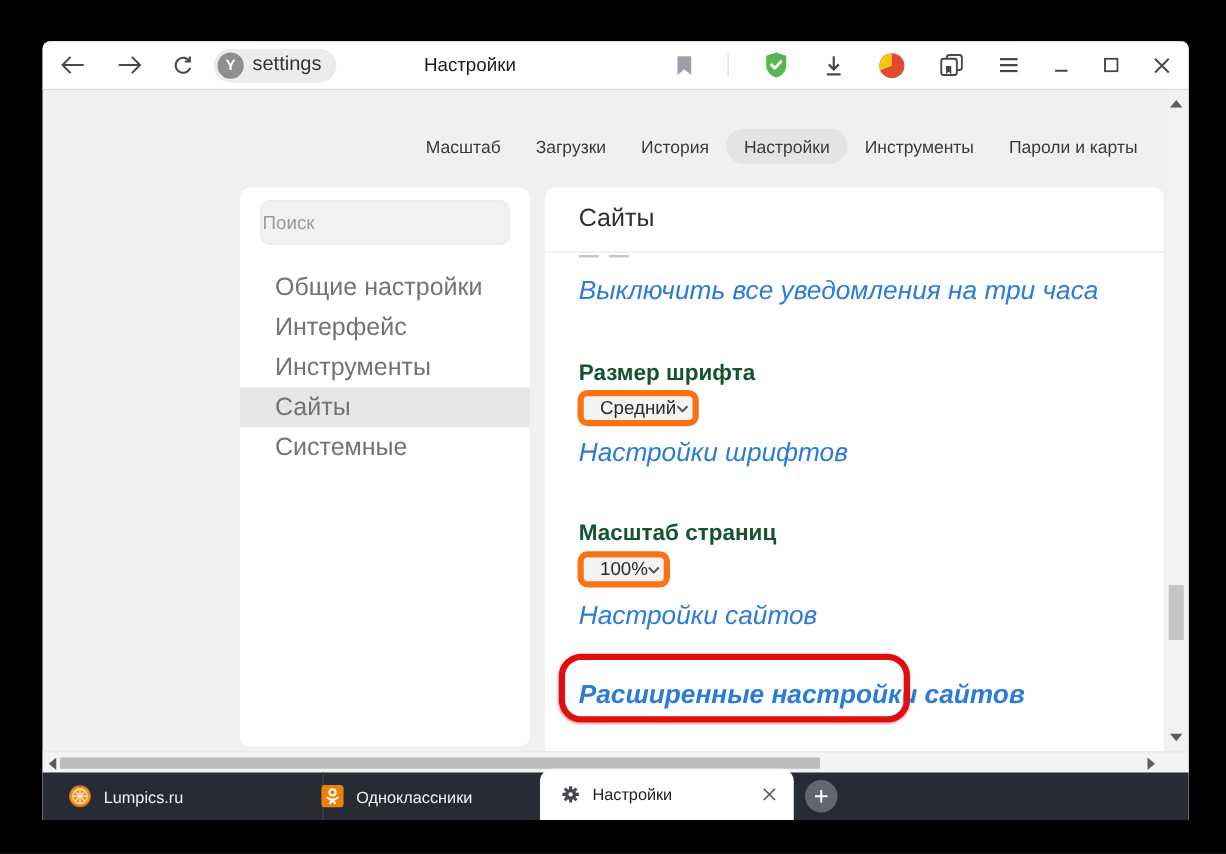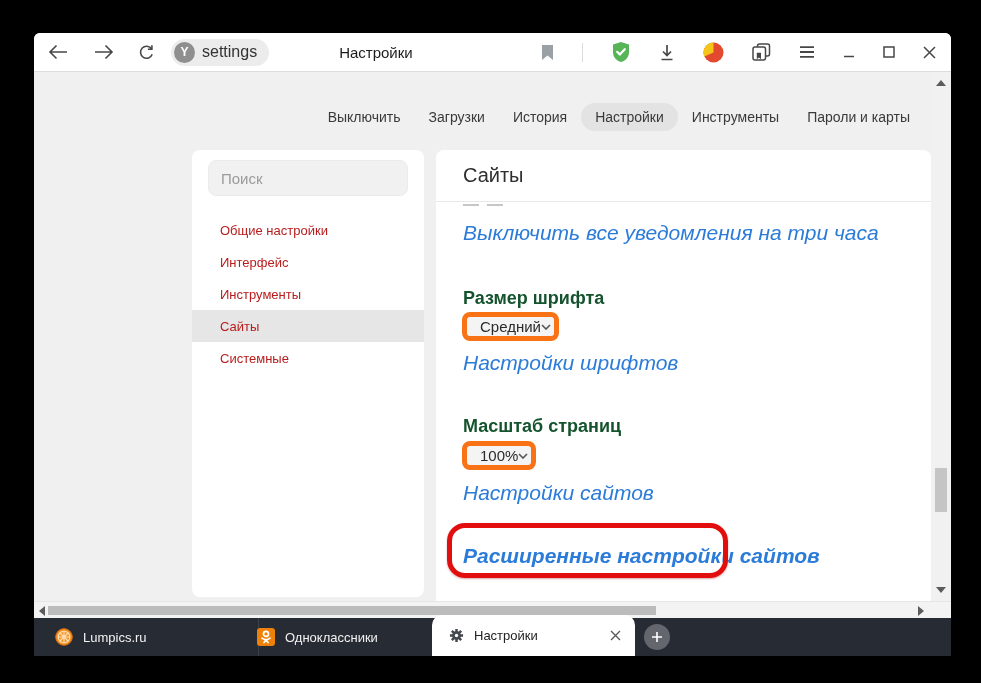--- a/index.html
+++ b/index.html
@@ -28,25 +28,25 @@
   
   .nav-tabs{position:absolute;top:69px;right:27px;height:29px;display:flex;align-items:center;}
   .nav-tab{font-size:14px;color:#3a3a3a;padding:6px 14px;border-radius:15px;cursor:pointer;white-space:nowrap;}
   .nav-tab.selected{background:#e3e3e3;}
 
   
   .sidebar-card{position:absolute;left:158px;top:117px;width:232px;height:447px;
                 background:#fff;border-radius:8px;}
   .search-box{position:absolute;left:16px;top:10px;width:200px;height:36px;box-sizing:border-box;
               background:#f1f1f1;border:1px solid #ebebeb;border-radius:8px;
-              font-size:15px;color:#444;padding:0 12px;outline:none;
+              font-size:15px;color:#444;padding:0 1px;outline:none;
               font-family:"Liberation Sans","DejaVu Sans",sans-serif;}
   .search-box::placeholder{color:#9b9b9b;opacity:1;}
   .side-item{position:absolute;left:0;width:100%;height:32px;display:flex;align-items:center;
-             padding-left:28px;box-sizing:border-box;font-size:13px;color:#b91c1c;cursor:pointer;}
+             padding-left:28px;box-sizing:border-box;font-size:20px;color:#737373;cursor:pointer;}
   .side-item.selected{background:#e6e6e6;}
 
   
   .content-card{position:absolute;left:402px;top:117px;width:495px;height:452px;
                 background:#fff;border-radius:8px 8px 0 0;}
   .content-header{position:absolute;left:0;top:0;width:100%;height:52px;
                   border-bottom:1px solid #e9e9e9;box-sizing:border-box;}
   .content-header .h-title{position:absolute;left:27px;top:14px;font-size:20px;color:#2e2e2e;}
   .remnant{position:absolute;left:27px;top:54px;width:60px;height:3px;overflow:hidden;}
   .remnant i{display:block;width:16px;height:2px;background:#c7c7c7;float:left;margin-right:8px;}
@@ -162,21 +162,21 @@
       </span>
       <span class="tb-btn">
         <svg width="13" height="13" viewBox="0 0 13 13">
             <path d="M1 1 L12 12 M12 1 L1 12" stroke="#474747" stroke-width="1.5"></path>
           </svg>
       </span>
     </div>
   </div>
 
   <div class="nav-tabs">
-    <span class="nav-tab">Выключить</span>
+    <span class="nav-tab">Масштаб</span>
     <span class="nav-tab">Загрузки</span>
     <span class="nav-tab">История</span>
     <span class="nav-tab selected">Настройки</span>
     <span class="nav-tab">Инструменты</span>
     <span class="nav-tab">Пароли и карты</span>
   </div>
 
   <div class="sidebar-card">
     <input class="search-box" type="text" placeholder="Поиск" style="">
     <div class="side-item" style="top:64px">

